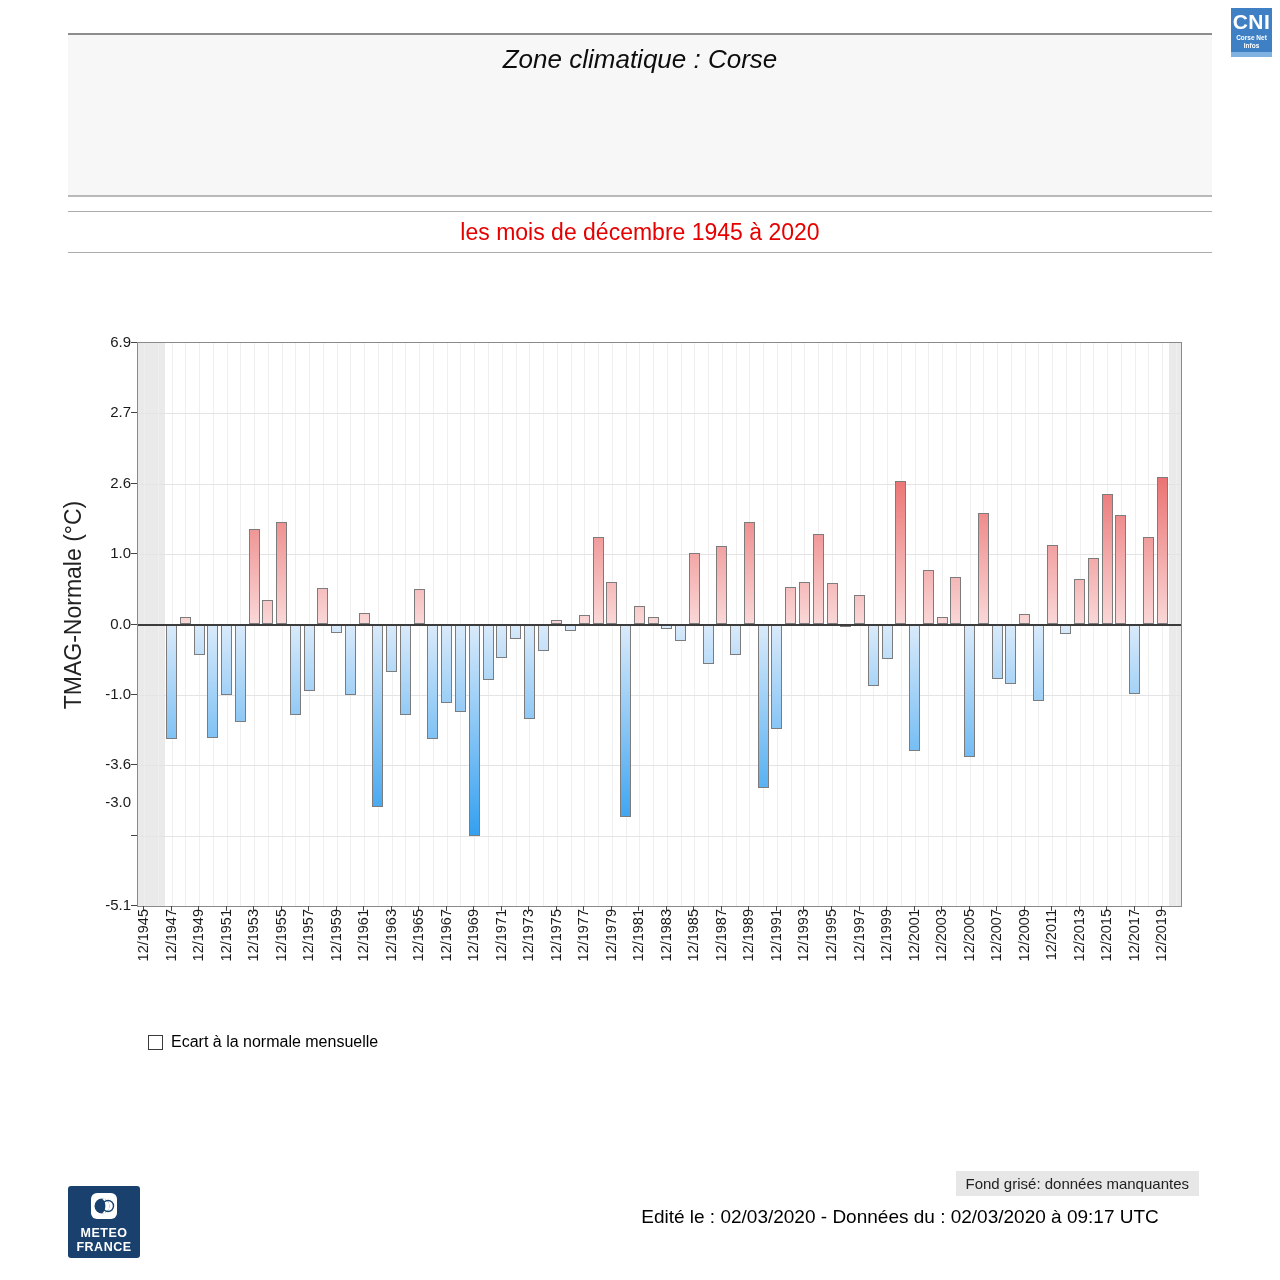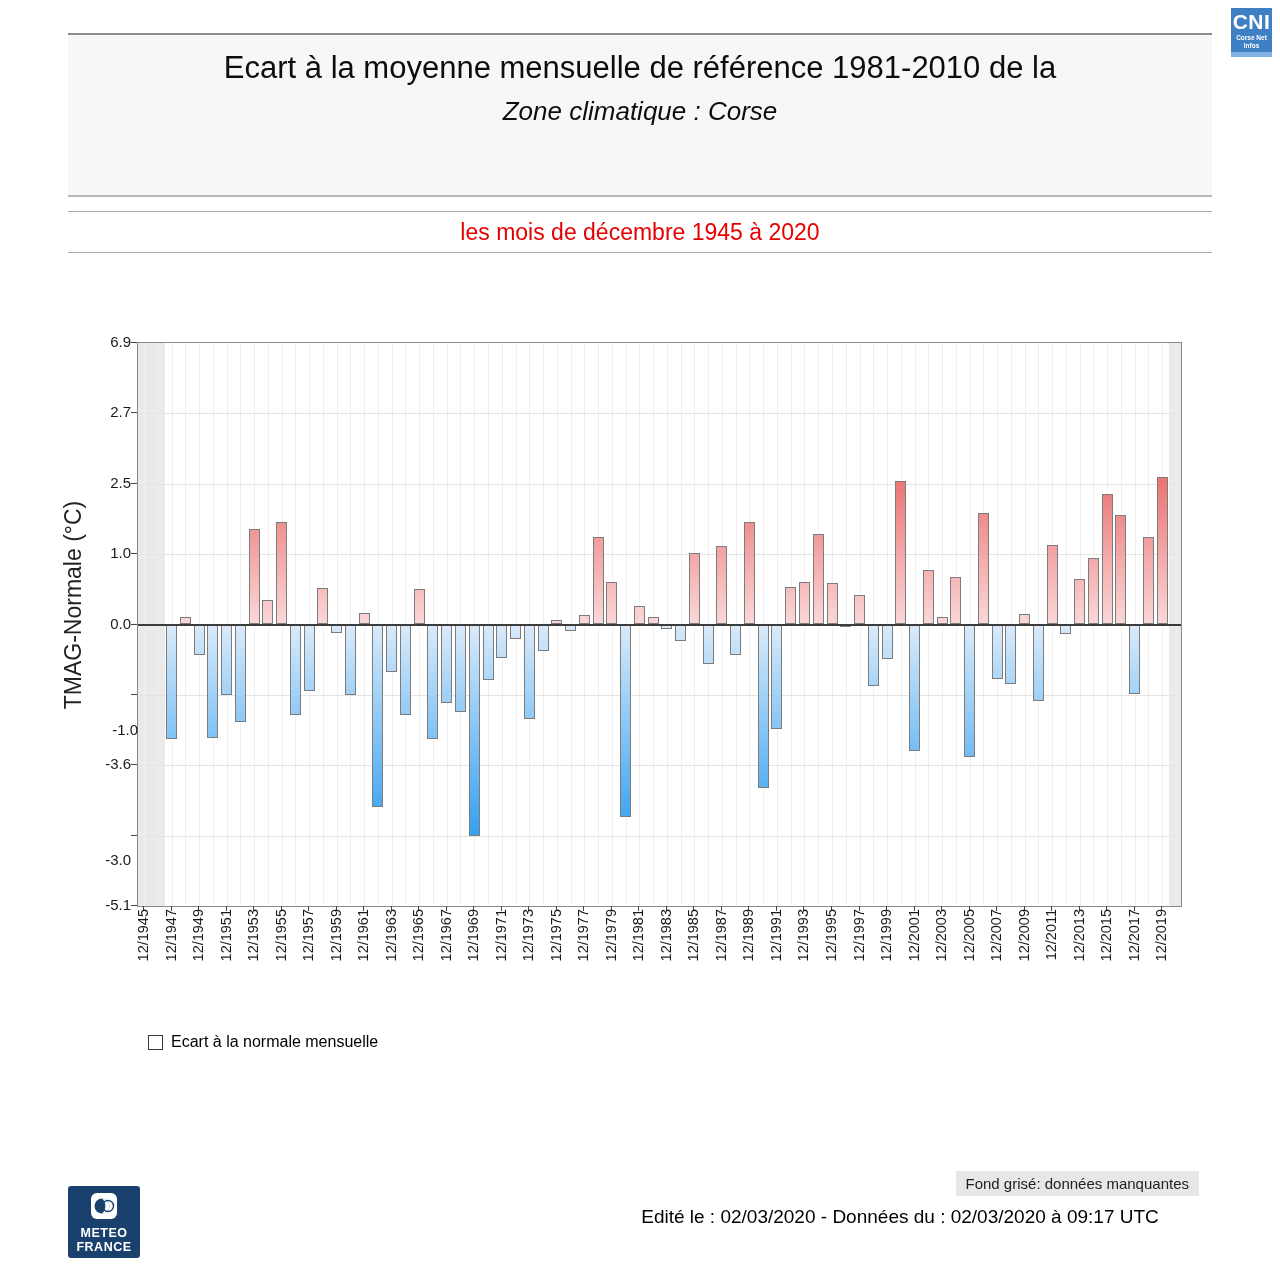--- a/index.html
+++ b/index.html
@@ -54,21 +54,20 @@
 </head>
 <body>
 
 <div class="abs cni">
   <div class="cni-t">CNI</div>
   <div class="cni-s">Corse Net Infos</div>
   <div class="cni-strip"></div>
 </div>
 
 <div class="abs header-box">
-  <div class="title-line first">Ecart à la moyenne mensuelle de référence 1981-2010 de la</div>
   <div class="subtitle">Zone climatique : Corse</div>
 </div>
 
 <div class="abs period-band">
   <div class="period-text" id="period-text" style="color: rgb(230, 0, 0);">les mois de décembre 1945 à 2020</div>
 </div>
 
 <div class="abs ytitle">
   <span>TMAG-Normale (°C)</span>
 </div>
@@ -231,31 +230,31 @@
     <div class="bar" style="left: 977.46px; width: 11px; height: 109.081px; top: 172.419px; background: linear-gradient(to top, rgb(250, 215, 215), rgb(239, 141, 141));"></div>
     <div class="bar" style="left: 991.22px; width: 11px; height: 69.6713px; top: 281.5px; background: linear-gradient(rgb(217, 234, 250), rgb(163, 210, 247));"></div>
     <div class="bar" style="left: 1004.98px; width: 11px; height: 87.265px; top: 194.235px; background: linear-gradient(to top, rgb(250, 215, 215), rgb(241, 156, 156));"></div>
     <div class="bar" style="left: 1018.74px; width: 11px; height: 147.787px; top: 133.713px; background: linear-gradient(to top, rgb(250, 215, 215), rgb(235, 115, 115));"></div>
   </div>
 <div id="axis-labels">
     <div class="ylabel" style="left: 79px; top: 333px;">6.9</div>
     <div class="ytickmark" style="left: 131px; top: 342px;"></div>
     <div class="ylabel" style="left: 79px; top: 403.375px;">2.7</div>
     <div class="ytickmark" style="left: 131px; top: 412.375px;"></div>
-    <div class="ylabel" style="left: 79px; top: 473.75px;">2.5</div>
+    <div class="ylabel" style="left: 79px; top: 473.75px;">2.6</div>
     <div class="ytickmark" style="left: 131px; top: 482.75px;"></div>
     <div class="ylabel" style="left: 79px; top: 544.125px;">1.0</div>
     <div class="ytickmark" style="left: 131px; top: 553.125px;"></div>
     <div class="ylabel" style="left: 79px; top: 614.5px;">0.0</div>
     <div class="ytickmark" style="left: 131px; top: 623.5px;"></div>
-    <div class="ylabel" style="left: 86px; top: 684.875px; margin-top: 36px;">-1.0</div>
+    <div class="ylabel" style="left: 79px; top: 684.875px;">-1.0</div>
     <div class="ytickmark" style="left: 131px; top: 693.875px;"></div>
     <div class="ylabel" style="left: 79px; top: 755.25px;">-3.6</div>
     <div class="ytickmark" style="left: 131px; top: 764.25px;"></div>
-    <div class="ylabel" style="left: 79px; top: 851px;">-3.0</div>
+    <div class="ylabel" style="left: 79px; top: 793px;">-3.0</div>
     <div class="ytickmark" style="left: 131px; top: 834.625px;"></div>
     <div class="ylabel" style="left: 79px; top: 896px;">-5.1</div>
     <div class="ytickmark" style="left: 131px; top: 905px;"></div>
     <div class="xtickmark" style="left: 143px; top: 906px;"></div>
     <div class="xlabel" style="left: 108px; top: 936px;">12/1945</div>
     <div class="xtickmark" style="left: 170.52px; top: 906px;"></div>
     <div class="xlabel" style="left: 135.52px; top: 936px;">12/1947</div>
     <div class="xtickmark" style="left: 198.04px; top: 906px;"></div>
     <div class="xlabel" style="left: 163.04px; top: 936px;">12/1949</div>
     <div class="xtickmark" style="left: 225.56px; top: 906px;"></div>

